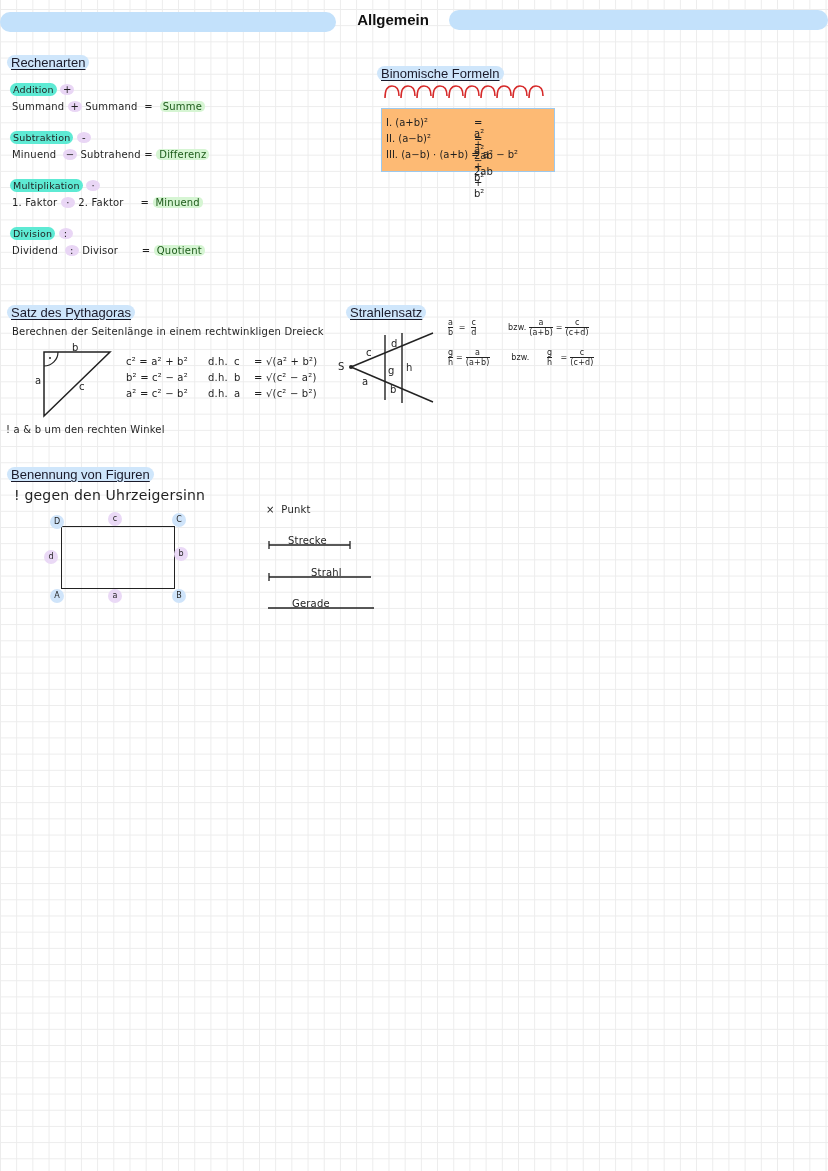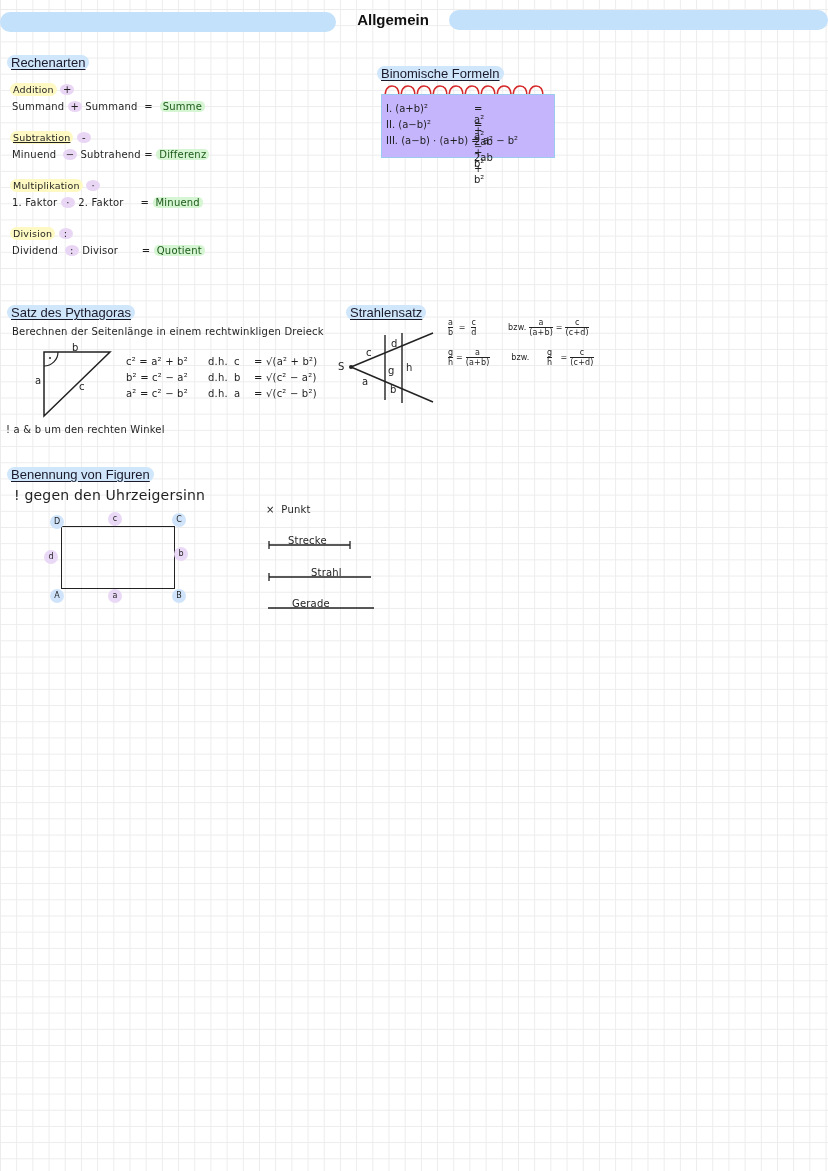--- a/index.html
+++ b/index.html
@@ -15,25 +15,25 @@
     color: #1f1f1f;
   }
   .abs { position: absolute; white-space: nowrap; }
   .hand { font-family: "DejaVu Sans", sans-serif; font-size: 10px; letter-spacing: 0.2px; }
   .banner { position: absolute; height: 20px; background: #c3e1fb; border-radius: 10px; }
   .page-title { position: absolute; left: 340px; top: 11px; width: 106px; text-align: center;
     font-family: "Liberation Sans", sans-serif; font-weight: bold; font-size: 15px; color: #111; }
   .section-title { position: absolute; font-family: "Liberation Sans", sans-serif; font-size: 13px;
     color: #1a1a2a; text-decoration: underline; text-underline-offset: 2px;
     background: #cfe6fb; border-radius: 8px; padding: 0 4px; }
-  .op-title { position: absolute; font-size: 9.5px; background: #fef9c3; border-radius: 7px; padding: 1px 3px; }
+  .op-title { position: absolute; font-size: 9.5px; background: #5eead4; border-radius: 7px; padding: 1px 3px; }
   .hl-green { background: #d6f5d3; border-radius: 5px; padding: 0 3px; color: #1d5b1a; }
   .dot-purple { display: inline-block; background: #e9d6f5; border-radius: 50%; min-width: 12px; text-align: center; padding: 0 1px; }
-  .binom-box { position: absolute; left: 381px; top: 94px; width: 172px; height: 62px;
-    background: #c4b5fd; border: 1.5px solid #9cc9ee; }
+  .binom-box { position: absolute; left: 381px; top: 108px; width: 172px; height: 62px;
+    background: #fdba74; border: 1.5px solid #9cc9ee; }
   .binom-line { position: absolute; left: 4px; font-size: 10px; }
   .circ { position: absolute; width: 14px; height: 14px; border-radius: 50%; font-size: 8px; text-align: center; line-height: 14px; }
   .c-blue { background: #cfe4fa; }
   .c-purple { background: #ead9f6; }
 </style>
 </head>
 <body>
 
 <div class="banner" style="left:0;top:12px;width:336px;"></div>
 <div class="banner" style="left:449px;top:10px;width:379px;"></div>
@@ -49,21 +49,21 @@
   </div>
   <div class="abs hand" style="left:12px;top:101px;">
     <span>Summand</span>
     <span class="dot-purple">+</span>
     <span>Summand</span>
     &nbsp;<span>=</span>&nbsp;
     <span class="hl-green">Summe</span>
   </div>
 
   <div class="abs hand" style="left:10px;top:132px;">
-    <span class="op-title" style="position:static;text-decoration:underline;">Subtraktion</span>
+    <span class="op-title" style="position:static;">Subtraktion</span>
     <span class="dot-purple">-</span>
   </div>
   <div class="abs hand" style="left:12px;top:149px;">
     <span>Minuend</span>
     &nbsp;<span class="dot-purple">−</span>
     <span>Subtrahend</span>
     <span>=</span>
     <span class="hl-green">Differenz</span>
   </div>
 

